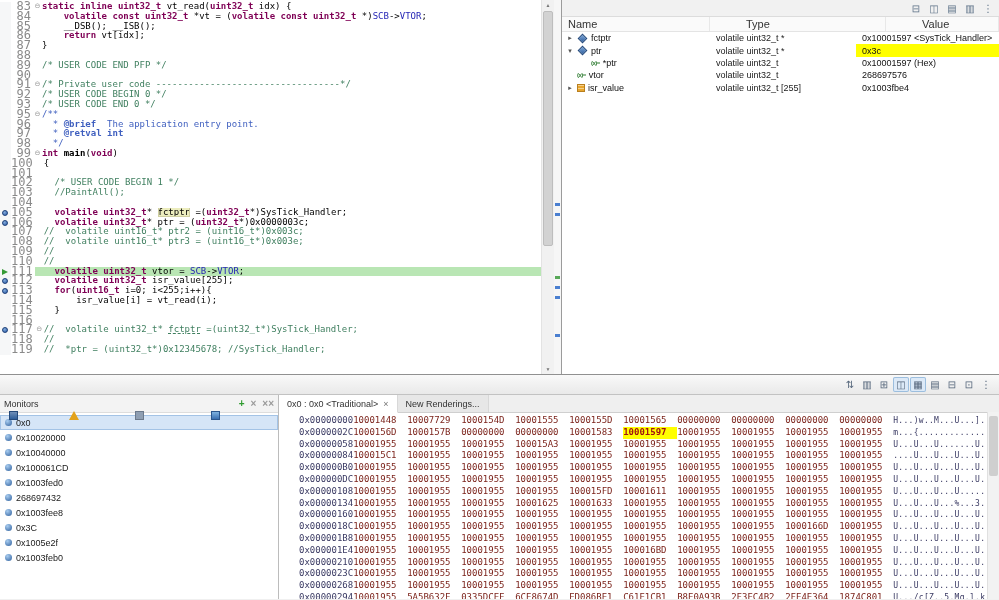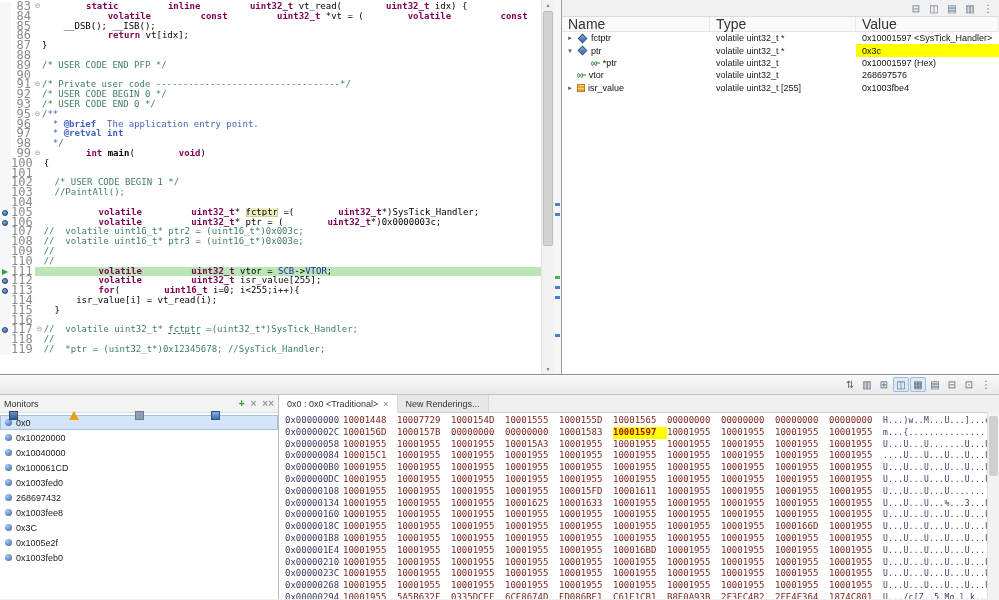--- a/index.html
+++ b/index.html
@@ -12,39 +12,39 @@
   
   #code-lines{position:absolute;left:0;top:2px;right:20px;}
   .cl{display:flex;height:9.8px;line-height:9.8px;font-family:"DejaVu Sans Mono",monospace;font-size:9px;white-space:pre;}
   .ann{flex:0 0 11px;width:11px;background:#f6f7f8;position:relative;}
   .bp{position:absolute;left:2px;top:2px;width:6px;height:6px;border-radius:50%;background:radial-gradient(circle at 35% 30%,#86aede,#2b5ca8);border:1px solid #1d3f78;box-sizing:border-box;}
   .iparrow{position:absolute;left:2px;top:2px;width:0;height:0;border-top:3px solid transparent;border-bottom:3px solid transparent;border-left:6px solid #379b37;}
   .lnum{flex:0 0 20px;text-align:right;color:#8a8a8a;font-size:12px;padding-right:2px;background:#fff;font-family:"DejaVu Sans Mono",monospace;}
   .lfold{flex:0 0 9px;color:#9a9a9a;font-size:7px;text-align:center;font-family:"DejaVu Sans",sans-serif;}
   .lcode{flex:1;overflow:hidden;}
   .cur .lcode,.cur .lfold{background:#b9e6b4;}
-  .tk-k{color:#7f0055;font-weight:bold;margin-left:44px;}
+  .tk-k{color:#7f0055;font-weight:bold;}
   .tk-n{color:#000;}
   .tk-c{color:#3f7f5f;}
   .tk-d{color:#3f5fbf;}
   .tk-db{color:#3f5fbf;font-weight:bold;}
   .tk-m{color:#2525b5;}
   .tk-b{color:#000;font-weight:bold;}
   .tk-occ{color:#000;background:#ecedbe;outline:1px solid #cfcfa2;outline-offset:-1px;}
   .tk-cu{color:#3f7f5f;text-decoration:underline;text-decoration-style:dashed;}
   #editor-scrollbar{position:absolute;top:0;bottom:0;right:7px;width:12px;background:#f1f1f1;border-left:1px solid #e3e3e3;}
   .sb-arrow{height:10px;font-size:5px;color:#777;text-align:center;line-height:10px;}
   .sb-bottom{position:absolute;bottom:0;left:0;right:0;}
   #editor-thumb{position:absolute;left:1px;right:1px;top:11px;height:235px;background:#d2d2d2;border:1px solid #bdbdbd;border-radius:2px;box-sizing:border-box;}
   #overview-ruler{position:absolute;top:0;bottom:0;right:0;width:7px;background:#f6f6f6;}
   .ov{position:absolute;left:1px;width:5px;height:3px;}
   
   #vars-toolbar{flex:0 0 16px;height:16px;display:flex;justify-content:flex-end;align-items:center;gap:2px;background:#f1f1f1;border-bottom:1px solid #dcdcdc;padding-right:3px;}
   .vt-icon{width:16px;text-align:center;font-size:10px;color:#5f7389;}
-  #vars-header{flex:0 0 14px;height:14px;display:flex;align-items:center;background:#fafafa;border-bottom:1px solid #e4e4e4;font-size:14px;color:#333;}
+  #vars-header{flex:0 0 14px;height:14px;display:flex;align-items:center;background:#fafafa;border-bottom:1px solid #e4e4e4;font-size:11px;color:#333;gap:30px;}
   .vh{height:100%;display:flex;align-items:center;padding-left:6px;border-right:1px solid #e8e8e8;box-sizing:border-box;}
   .vh-name{flex:0 0 148px;width:148px;}
   .vh-type{flex:0 0 146px;width:146px;}
   .vh-value{flex:1;}
   .vrow{height:12.4px;display:flex;align-items:center;font-size:9px;color:#111;}
   .vcell{white-space:nowrap;overflow:hidden;height:100%;display:flex;align-items:center;box-sizing:border-box;}
   .vname{flex:0 0 148px;width:148px;gap:3px;}
   .vtype{flex:0 0 146px;width:146px;padding-left:6px;color:#222;}
   .vvalue{flex:1;padding-left:6px;}
   .vvalue.changed{background:#ffff00;}
@@ -81,21 +81,21 @@
   .mon-item{height:15px;display:flex;align-items:center;gap:4px;padding-left:5px;font-size:9px;color:#1a1a1a;}
   .mon-item.selected{background:#d5e5f7;box-shadow:inset 0 0 0 1px #a3c3e6;}
   .mon-icon{width:7px;height:7px;flex:0 0 7px;border-radius:50%;background:radial-gradient(circle at 35% 30%,#a9cdf0,#2e5f9d);}
   #memview{flex:1;display:flex;flex-direction:column;position:relative;background:#fff;overflow:hidden;}
   #memtabs{flex:0 0 17px;height:17px;display:flex;background:#efefef;border-bottom:1px solid #cfcfcf;font-size:9px;align-items:stretch;}
   .memtab{display:flex;align-items:center;gap:5px;padding:0 8px;color:#333;border-right:1px solid #d8d8d8;background:#e7e7e7;white-space:nowrap;}
   .memtab.active{background:#fff;margin-bottom:-1px;border-bottom:1px solid #fff;}
   .mclose{color:#777;font-size:9px;}
   #memrows{flex:1;overflow:hidden;padding:2px 12px 0 0;font-family:"DejaVu Sans Mono",monospace;font-size:9px;}
   .mrow{display:flex;height:11.8px;line-height:11.8px;white-space:pre;}
-  .maddr{flex:0 0 64px;padding-left:6px;color:#3a3a63;box-sizing:border-box;}
+  .maddr{flex:0 0 64px;padding-left:20px;color:#3a3a63;box-sizing:border-box;}
   .mval{flex:0 0 54px;color:#7c241c;overflow:hidden;}
   .mval.mhl{background:#ffff00;color:#a01212;font-weight:bold;}
   .masc{flex:1;overflow:hidden;color:#3a3a63;font-size:8px;letter-spacing:0.3px;}
   #mem-scrollbar{position:absolute;right:0;top:17px;bottom:0;width:11px;background:#f2f2f2;border-left:1px solid #e0e0e0;}
   #mem-thumb{position:absolute;left:1px;right:1px;top:4px;height:60px;background:#cfcfcf;border-radius:2px;}
 </style>
 </head>
 <body>
 
 <div id="root">

